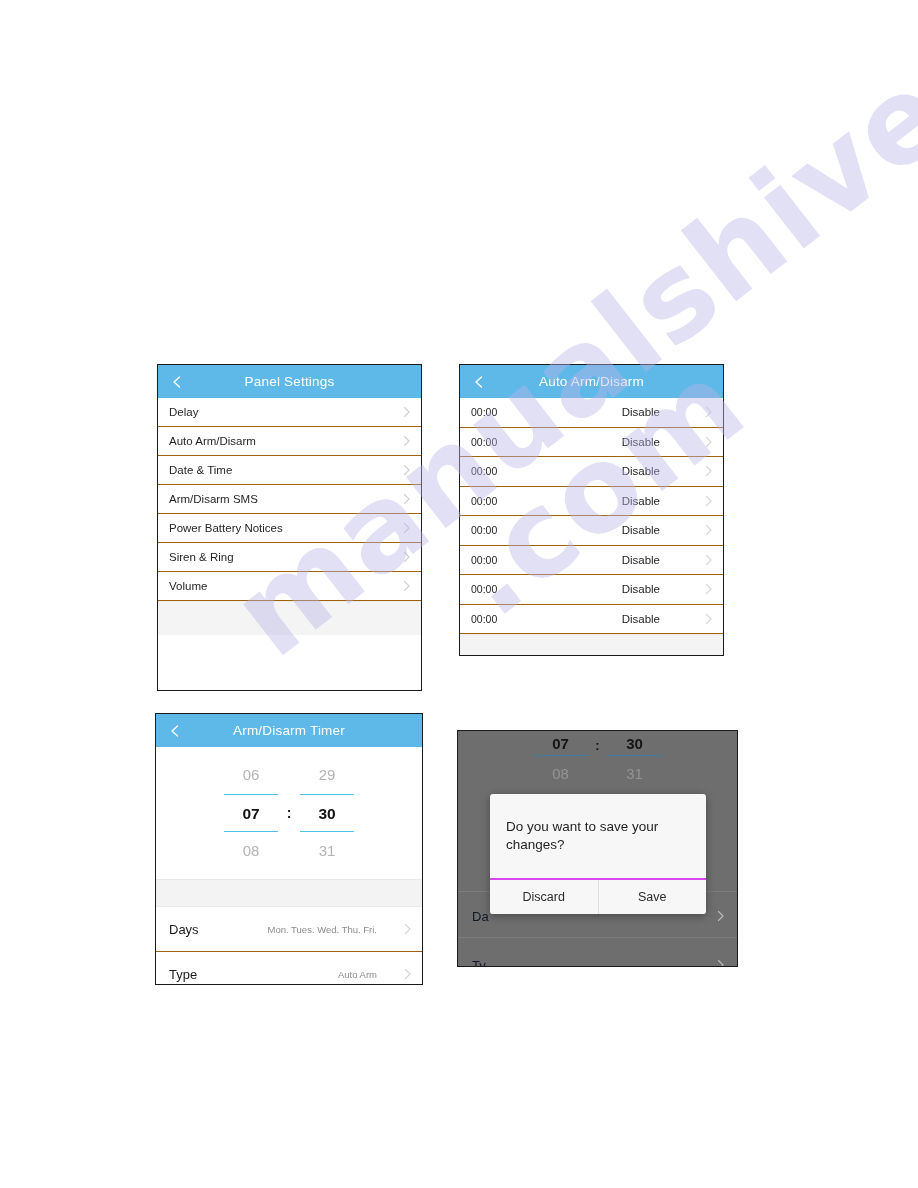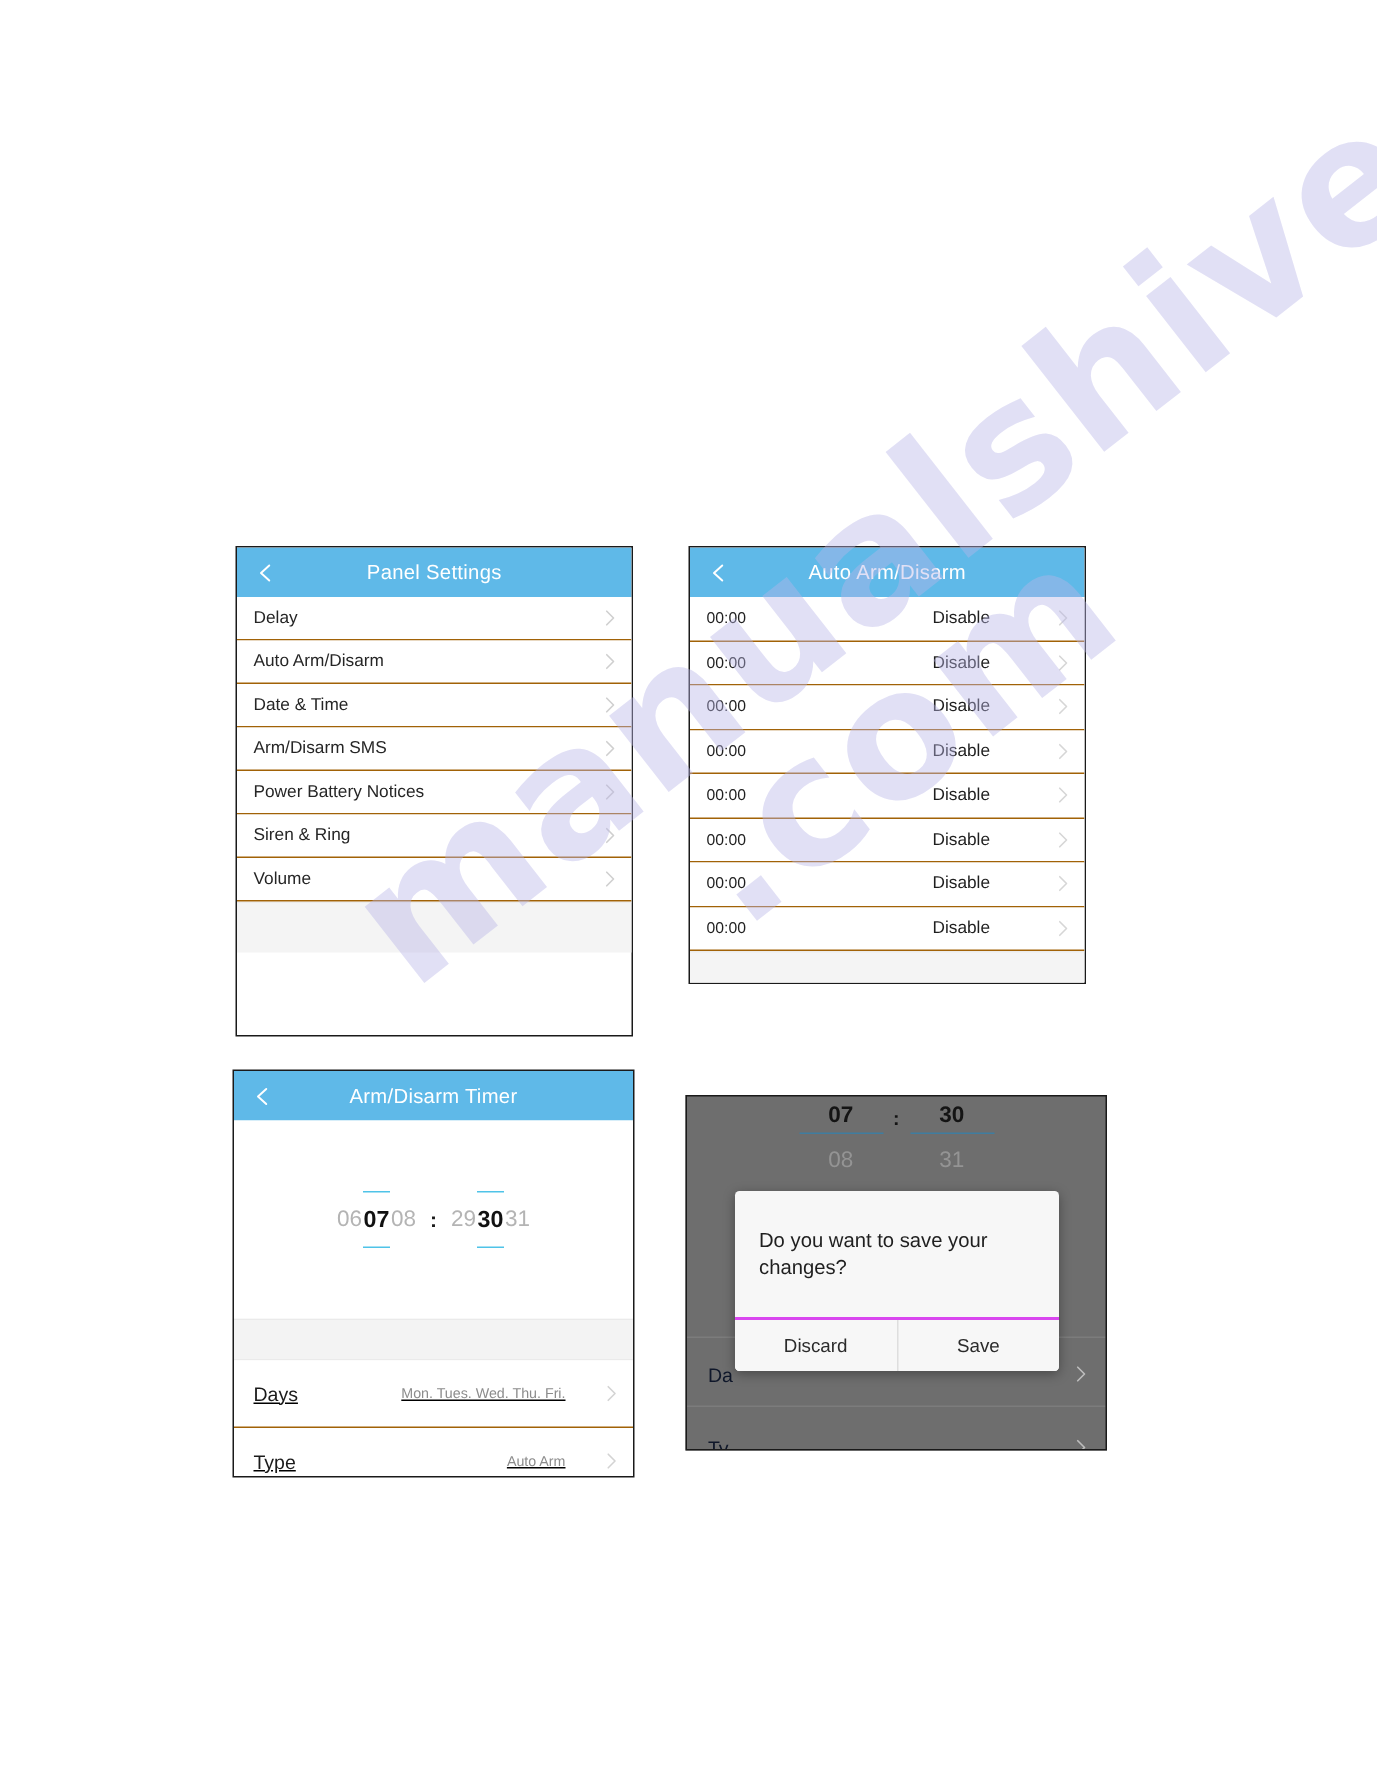--- a/index.html
+++ b/index.html
@@ -158,21 +158,21 @@
     position: relative;
     display: flex;
     align-items: center;
     justify-content: center;
     width: 100%;
   }
   .picker-col {
     position: relative;
     width: 54px;
     display: flex;
-    flex-direction: row;
+    flex-direction: column;
     align-items: center;
   }
   .picker-colon {
     width: 22px;
     text-align: center;
     font-size: 14px;
     font-weight: 700;
     color: #1a1a1a;
     position: relative;
     top: 0px;
@@ -192,21 +192,21 @@
     border-top: 1.5px solid #4fc3e8;
     border-bottom: 1.5px solid #4fc3e8;
     box-sizing: border-box;
   }
   .picker-gap {
     height: 26px;
     background: #f3f3f3;
     border-top: 1px solid #eaeaea;
     border-bottom: 1px solid #eaeaea;
   }
-  #panel-timer .row { height: 45px; padding: 0 10px 0 13px; text-decoration: underline; }
+  #panel-timer .row { height: 45px; padding: 0 10px 0 13px; }
   #panel-timer .row .label { font-size: 13px; color: #1a1a1a; }
   #panel-timer .row .value { font-size: 9.5px; color: #8c8c8c; margin-right: 26px; }
 
   
   #panel-dialog {
     left: 457px;
     top: 730px;
     width: 281px;
     height: 237px;
     background: #6e6e6e;

